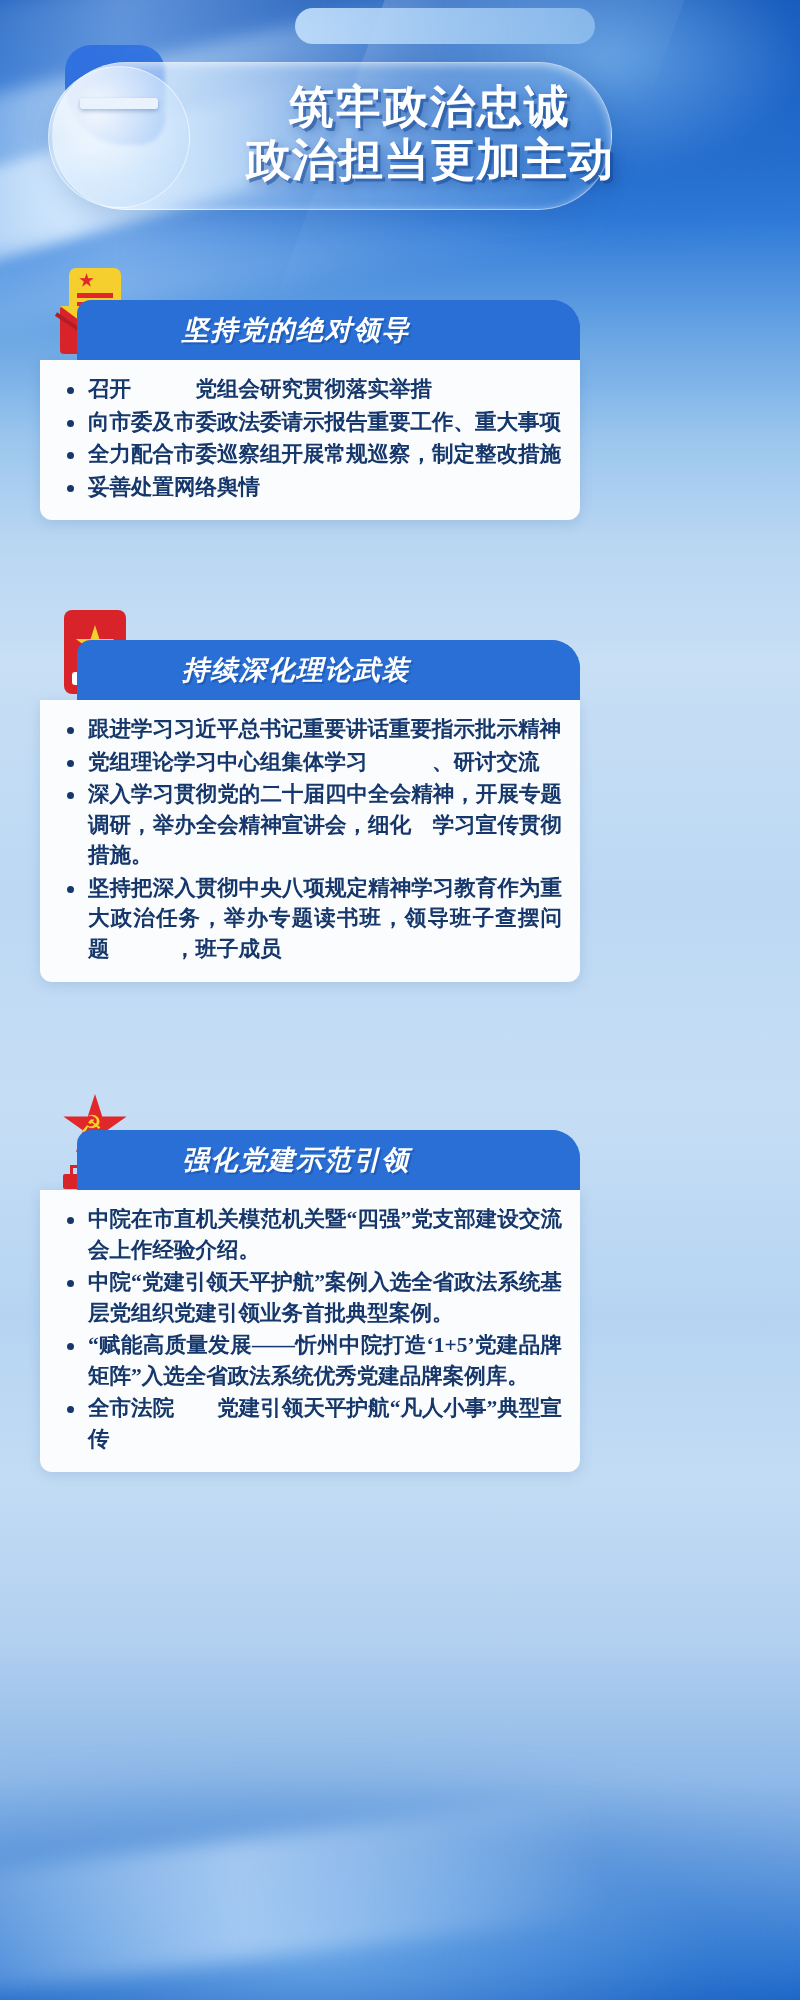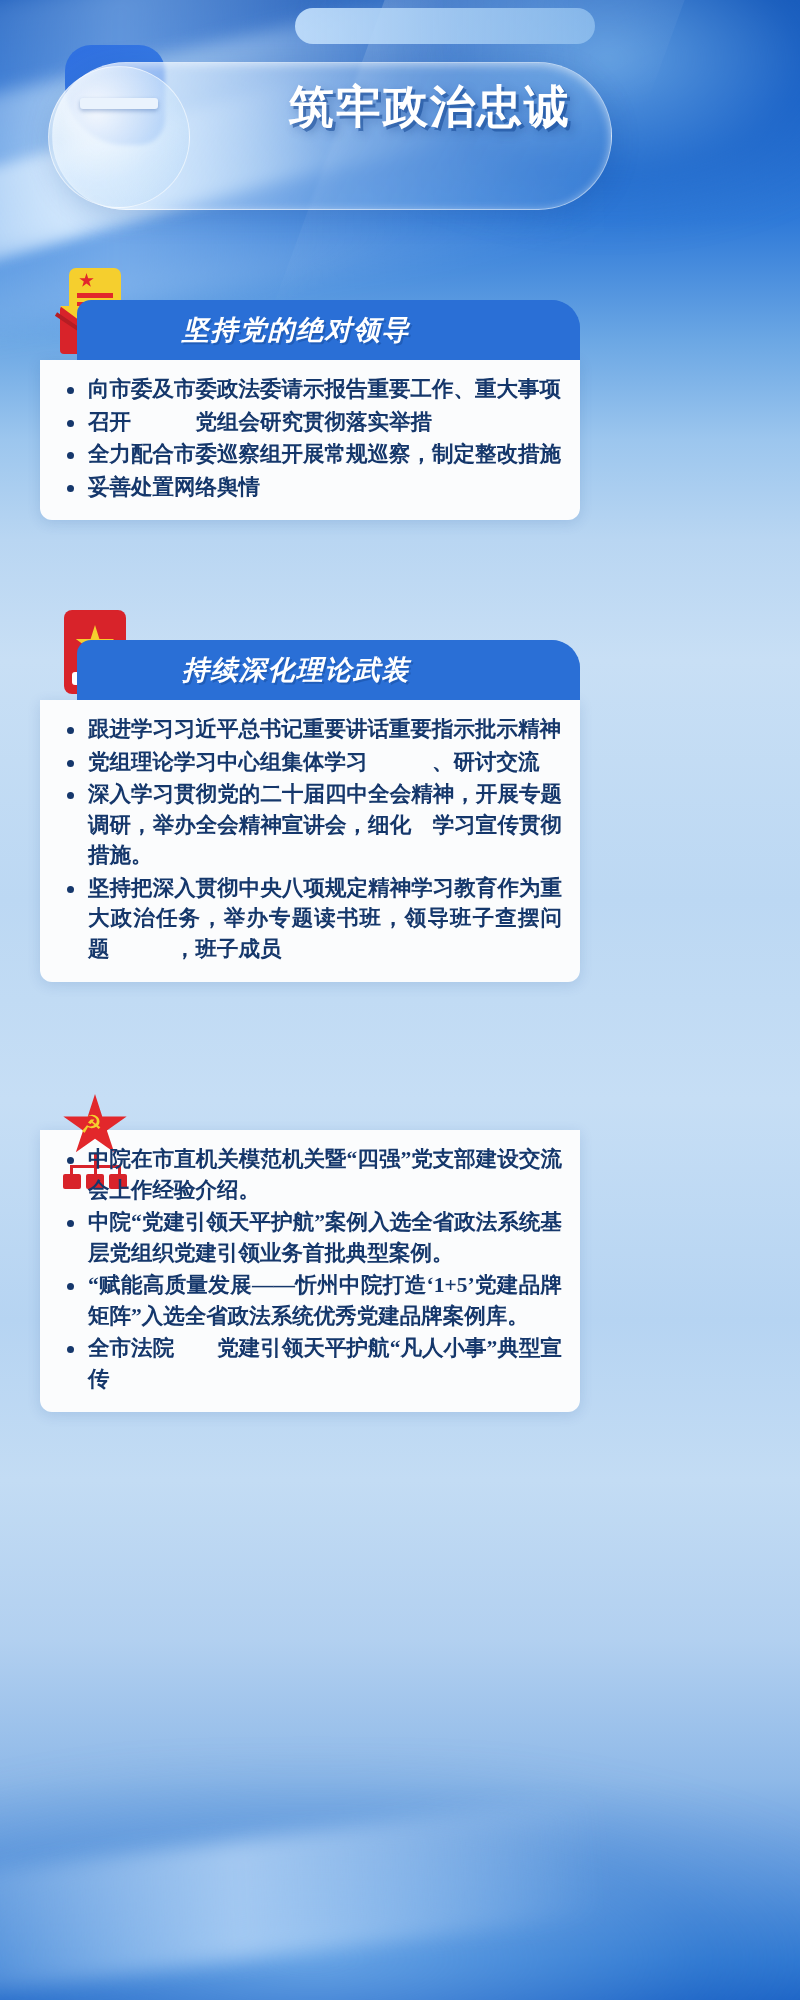--- a/index.html
+++ b/index.html
@@ -265,41 +265,42 @@
   <div class="bg-layer botglow"></div>
   <div class="bg-layer bot-ray"></div>
 
   <div id="header">
     <div class="hdr-accent"></div>
     <div class="glass"></div>
     <div class="glass-orb"></div>
     <div class="dash"></div>
     <div id="title">
       <span class="line line1">筑牢政治忠诚</span>
+      <span class="line line2">政治担当更加主动</span>
     </div>
   </div>
 
   <div class="card" style="top:300px;">
     <div class="icon-wrap">
       <div class="i1-doc"></div>
       <div class="i1-star"></div>
       <div class="i1-line i1-l1"></div>
       <div class="i1-line i1-l2"></div>
       <div class="i1-env"></div>
       <div class="i1-flap"></div>
       <div class="i1-fold-l"></div>
       <div class="i1-fold-r"></div>
     </div>
     <div class="card-head">
       <div class="card-title">坚持党的绝对领导</div>
     </div>
     <div class="card-body">
       <ul class="bullets">
+        <li>召开　　　党组会研究贯彻落实举措</li>
         <li>向市委及市委政法委请示报告重要工作、重大事项</li>
-        <li>召开　　　党组会研究贯彻落实举措</li>
         <li>全力配合市委巡察组开展常规巡察，制定整改措施</li>
         <li>妥善处置网络舆情</li>
       </ul>
     </div>
   </div>
 
   <div class="card" style="top:640px;">
     <div class="icon-wrap">
       <div class="i2-book"></div>
       <div class="i2-star"></div>
@@ -324,20 +325,23 @@
       <div class="i3-emblem">☭</div>
       <div class="i3-stem"></div>
       <div class="i3-hbar"></div>
       <div class="i3-drop i3-d1"></div>
       <div class="i3-drop i3-d2"></div>
       <div class="i3-drop i3-d3"></div>
       <div class="i3-box i3-b1"></div>
       <div class="i3-box i3-b2"></div>
       <div class="i3-box i3-b3"></div>
     </div>
+    <div class="card-head">
+      <div class="card-title">强化党建示范引领</div>
+    </div>
     <div class="card-body">
       <ul class="bullets">
         <li>中院在市直机关模范机关暨“四强”党支部建设交流会上作经验介绍。</li>
         <li>中院“党建引领天平护航”案例入选全省政法系统基层党组织党建引领业务首批典型案例。</li>
         <li>“赋能高质量发展——忻州中院打造‘1+5’党建品牌矩阵”入选全省政法系统优秀党建品牌案例库。</li>
         <li>全市法院　　党建引领天平护航“凡人小事”典型宣传</li>
       </ul>
     </div>
   </div>
 

